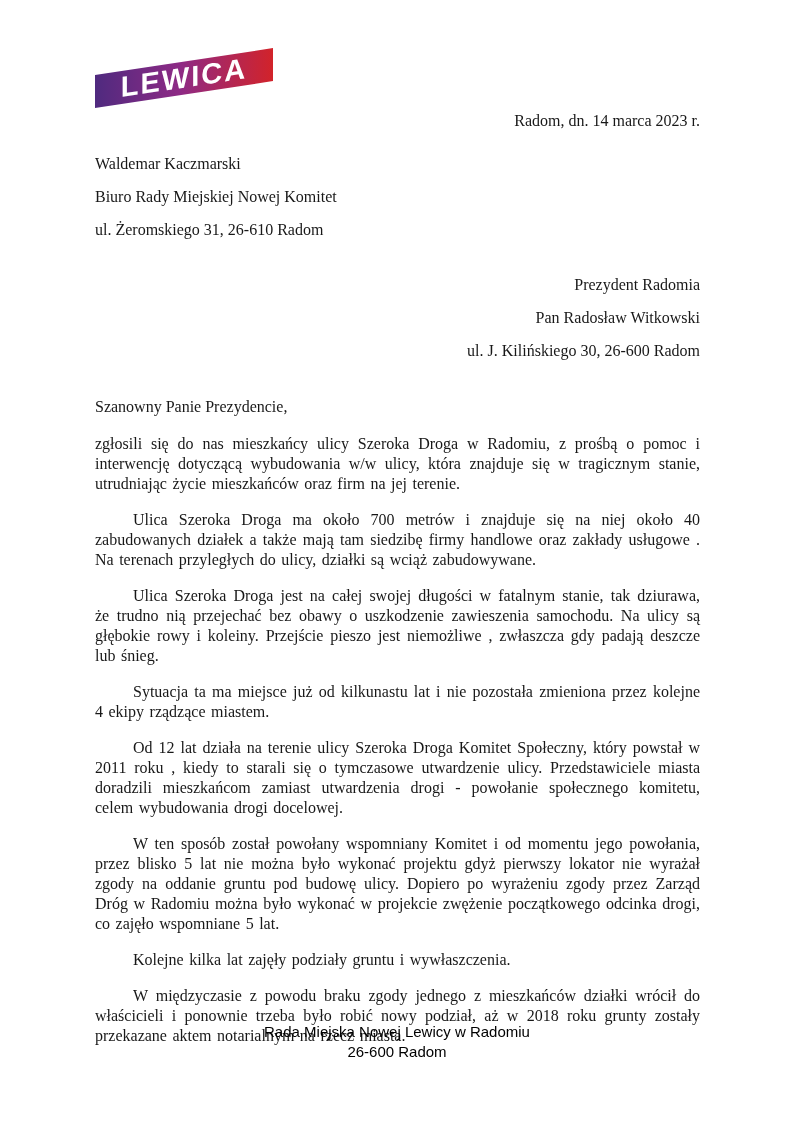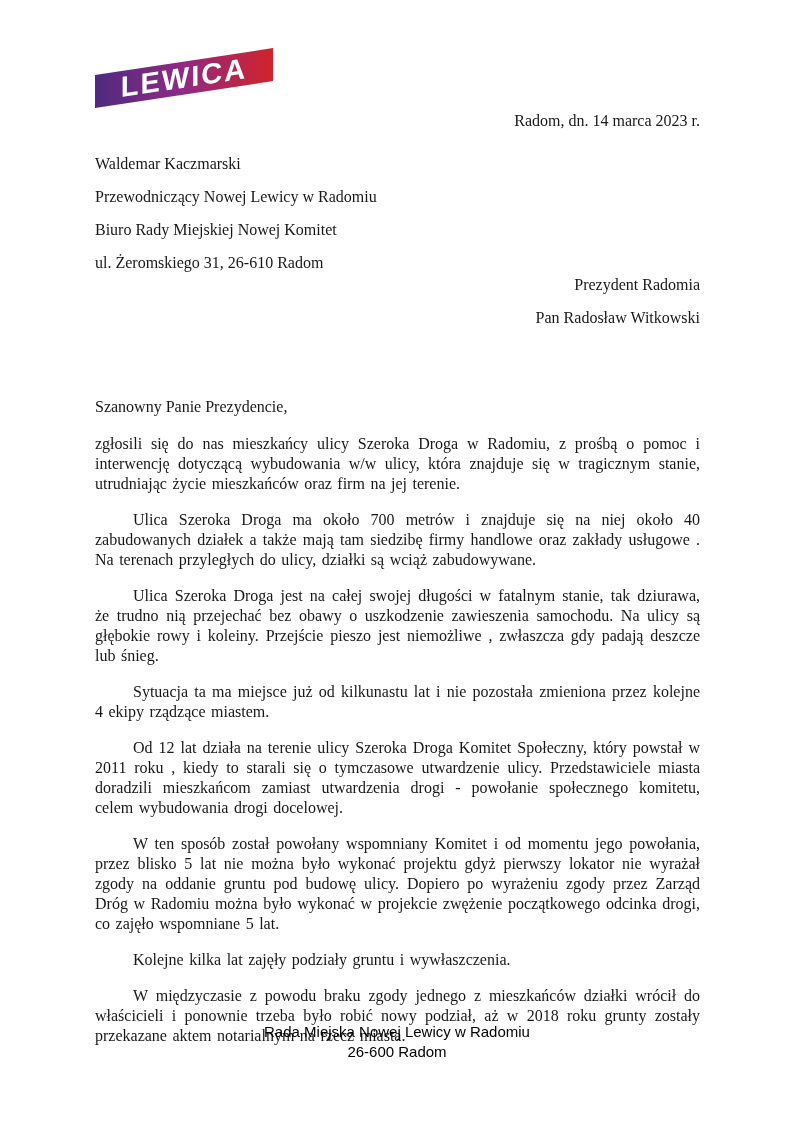--- a/index.html
+++ b/index.html
@@ -89,28 +89,28 @@
 <div class="page">
 
   <div class="logo" style="background: linear-gradient(90deg, rgb(79, 42, 127) 0%, rgb(142, 42, 133) 48%, rgb(210, 35, 42) 100%);">
     <span class="logo-text">LEWICA</span>
   </div>
 
   <div class="date-line">Radom, dn. 14 marca 2023 r.</div>
 
   <div class="sender-block">
     <div class="hline">Waldemar Kaczmarski</div>
-    <div class="hline">Przewodniczący Nowej Lewicy w Radomiu</div>
     <div class="hline">Biuro Rady Miejskiej Nowej Komitet</div>
     <div class="hline">ul. Żeromskiego 31, 26-610 Radom</div>
   </div>
 
   <div class="recipient-block">
     <div class="hline">Prezydent Radomia</div>
     <div class="hline">Pan Radosław Witkowski</div>
+    <div class="hline">ul. J. Kilińskiego 30, 26-600 Radom</div>
   </div>
 
   <div class="letter-body">
     <p class="salutation">Szanowny Panie Prezydencie,</p>
     <p class="para">zgłosili się do nas mieszkańcy ulicy Szeroka Droga w Radomiu, z prośbą o pomoc i interwencję dotyczącą wybudowania w/w ulicy, która znajduje się w tragicznym stanie, utrudniając życie mieszkańców oraz firm na jej terenie.</p>
     <p class="para indent">Ulica Szeroka Droga ma około 700 metrów i znajduje się na niej około 40 zabudowanych działek a także mają tam siedzibę firmy handlowe oraz zakłady usługowe . Na terenach przyległych do ulicy, działki są wciąż zabudowywane.</p>
     <p class="para indent">Ulica Szeroka Droga jest na całej swojej długości w fatalnym stanie, tak dziurawa, że trudno nią przejechać bez obawy o uszkodzenie zawieszenia samochodu. Na ulicy są głębokie rowy i koleiny. Przejście pieszo jest niemożliwe , zwłaszcza gdy padają deszcze lub śnieg.</p>
     <p class="para indent">Sytuacja ta ma miejsce już od kilkunastu lat i nie pozostała zmieniona przez kolejne 4 ekipy rządzące miastem.</p>
     <p class="para indent">Od 12 lat działa na terenie ulicy Szeroka Droga Komitet Społeczny, który powstał w 2011 roku , kiedy to starali się o tymczasowe utwardzenie ulicy. Przedstawiciele miasta doradzili mieszkańcom zamiast utwardzenia drogi - powołanie społecznego komitetu, celem wybudowania drogi docelowej.</p>
     <p class="para indent">W ten sposób został powołany wspomniany Komitet i od momentu jego powołania, przez blisko 5 lat nie można było wykonać projektu gdyż pierwszy lokator nie wyrażał zgody na oddanie gruntu pod budowę ulicy. Dopiero po wyrażeniu zgody przez Zarząd Dróg w Radomiu można było wykonać w projekcie zwężenie początkowego odcinka drogi, co zajęło wspomniane 5 lat.</p>

